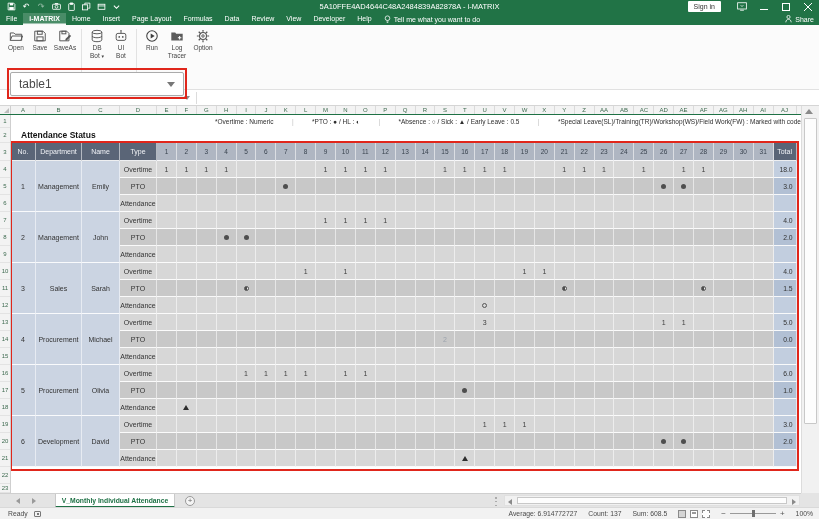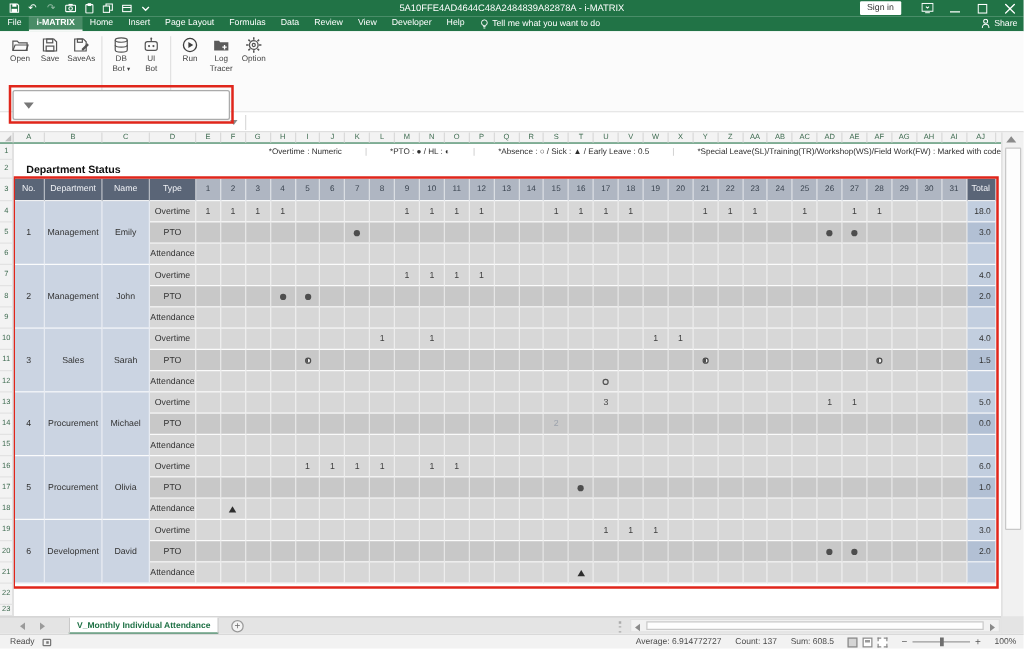--- a/index.html
+++ b/index.html
@@ -318,20 +318,21 @@
       <span class="rlbl">Option</span>
     </div>
   </div>
 
   <div class="fxrow">
     <span class="nbcaret"></span>
     <div class="fxdiv"></div>
   </div>
 
   <div class="combo">
+    <span class="combo-val">table1</span>
     <span class="combo-caret"></span>
   </div>
   <div class="redbox rb1"></div>
 
   <div class="colheads">
     <div class="corner"></div>
     <div id="collets" style="display:flex; flex:1;">
         <div class="clet" style="width: 25px;">A</div>
         <div class="clet" style="width: 46px;">B</div>
         <div class="clet" style="width: 38px;">C</div>
@@ -400,21 +401,21 @@
   <div class="gridarea">
     <div class="legend" id="legend">
         <span class="lseg">*Overtime : Numeric</span>
         <span class="lsep">|</span>
         <span class="lseg">*PTO : ● / HL : ◐</span>
         <span class="lsep">|</span>
         <span class="lseg">*Absence : ○ / Sick : ▲ / Early Leave : 0.5</span>
         <span class="lsep">|</span>
         <span class="lseg">*Special Leave(SL)/Training(TR)/Workshop(WS)/Field Work(FW) : Marked with code</span>
       </div>
-    <div class="sheettitle">Department Status</div>
+    <div class="sheettitle">Attendance Status</div>
     <div id="attn-table">
         <div class="c hdrdark" style="grid-area: 1 / 1;">No.</div>
         <div class="c hdrdark" style="grid-area: 1 / 2;">Department</div>
         <div class="c hdrdark" style="grid-area: 1 / 3;">Name</div>
         <div class="c hdrdark" style="grid-area: 1 / 4;">Type</div>
         <div class="c hdrday" style="grid-area: 1 / 5;">1</div>
         <div class="c hdrday" style="grid-area: 1 / 6;">2</div>
         <div class="c hdrday" style="grid-area: 1 / 7;">3</div>
         <div class="c hdrday" style="grid-area: 1 / 8;">4</div>
         <div class="c hdrday" style="grid-area: 1 / 9;">5</div>

